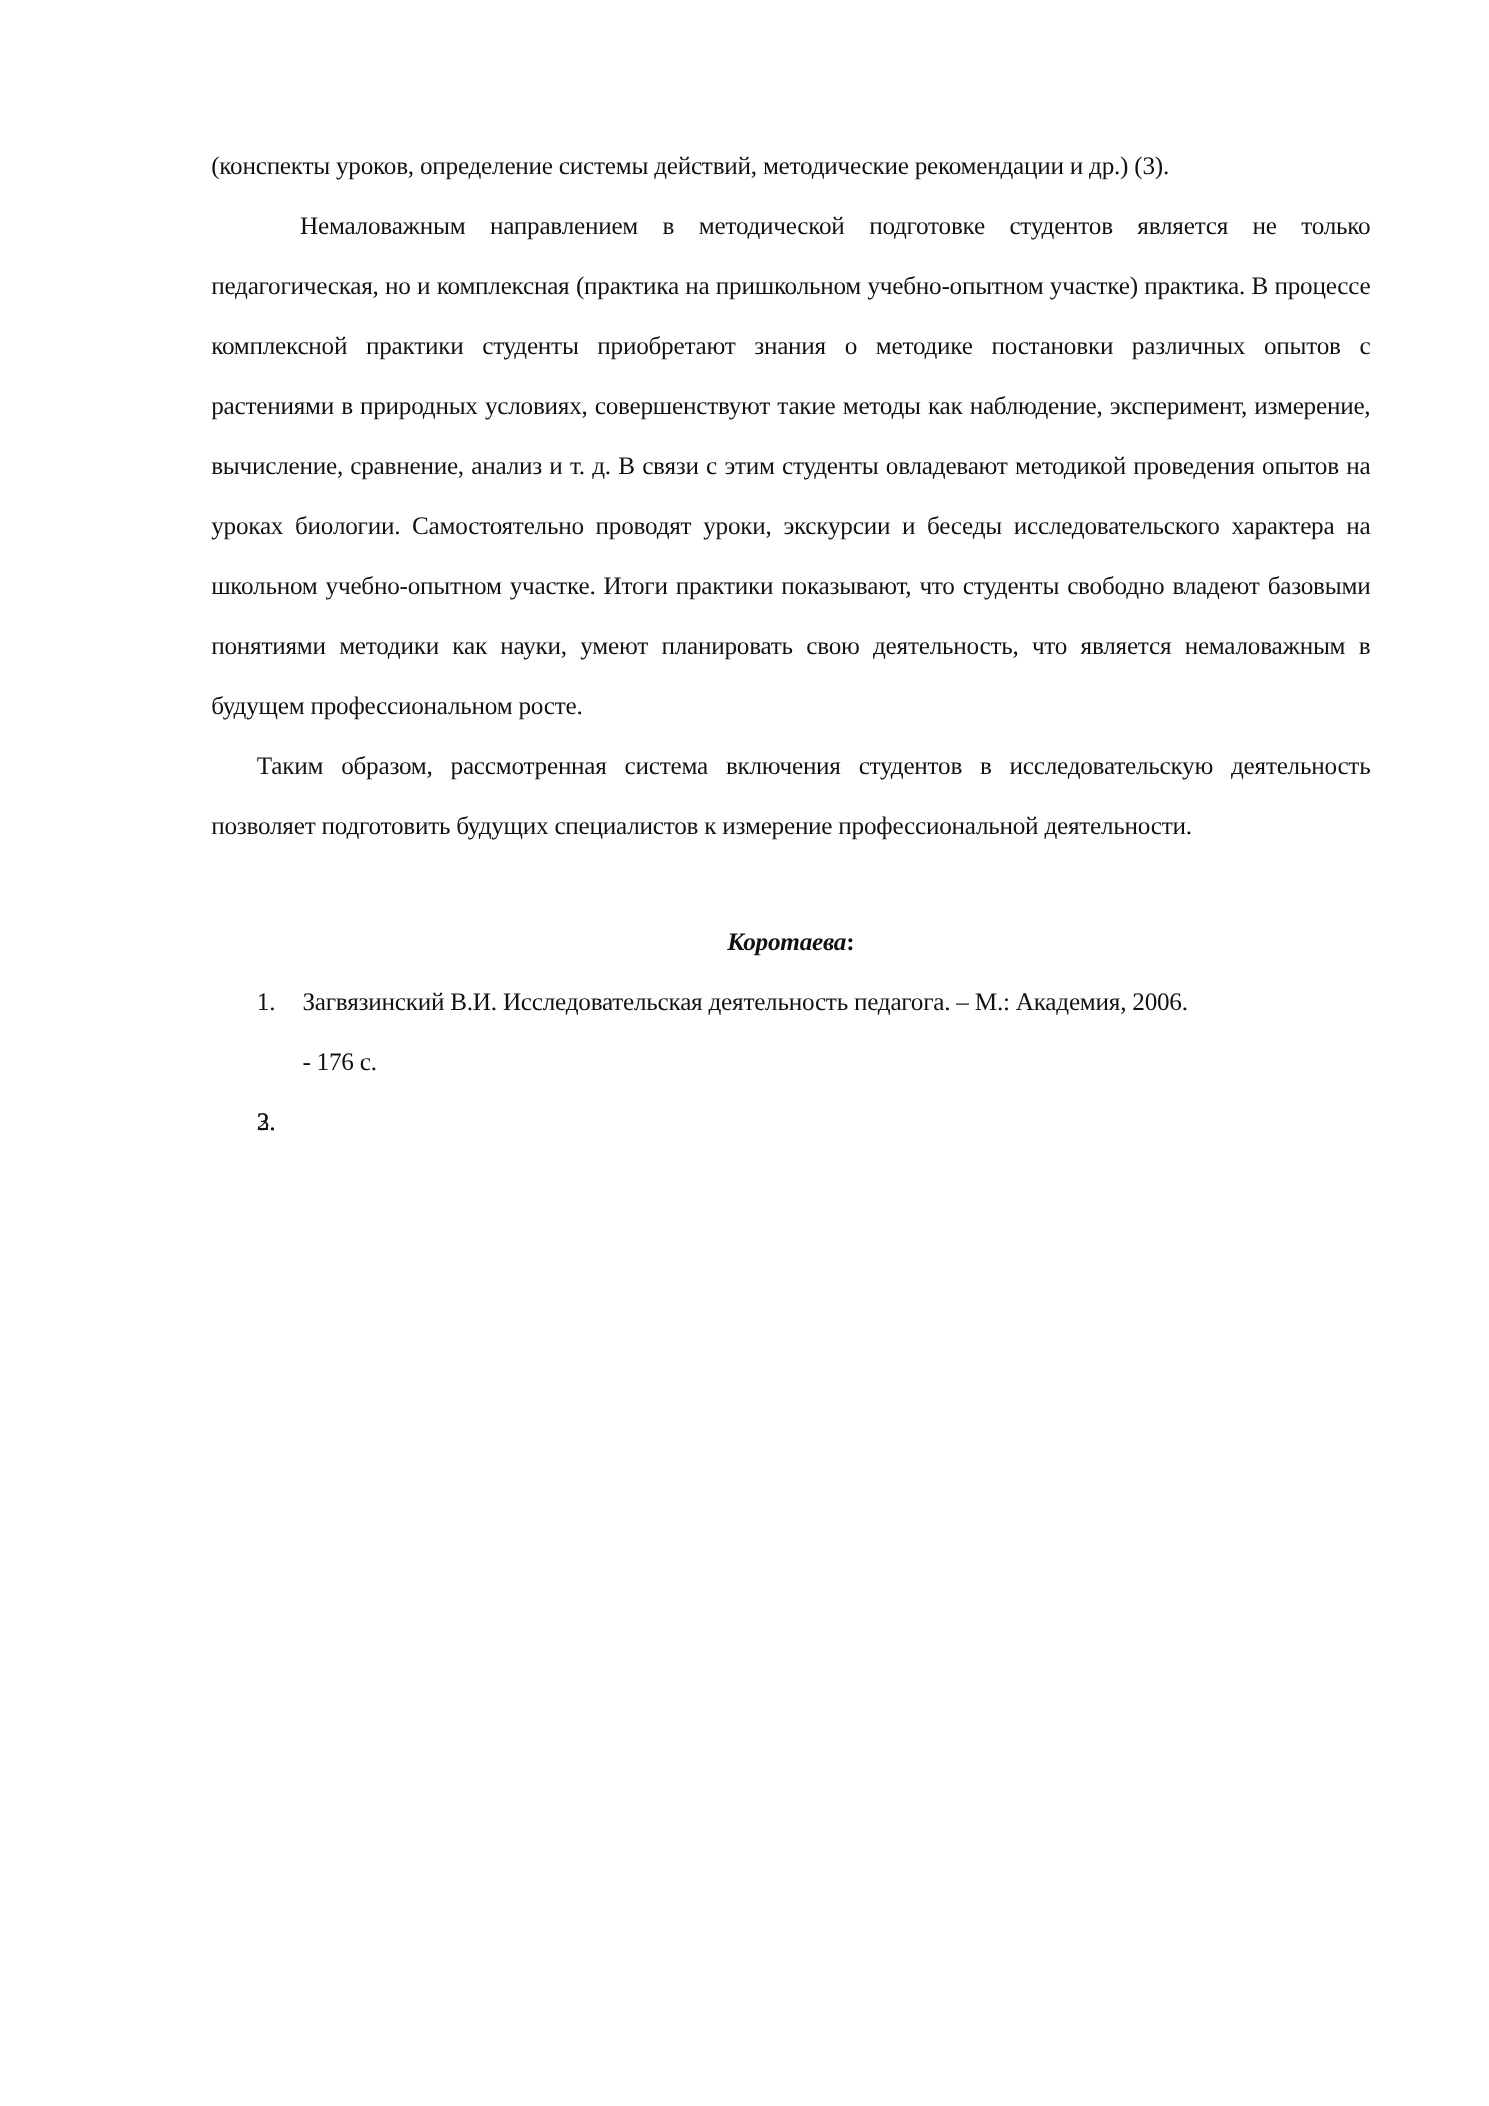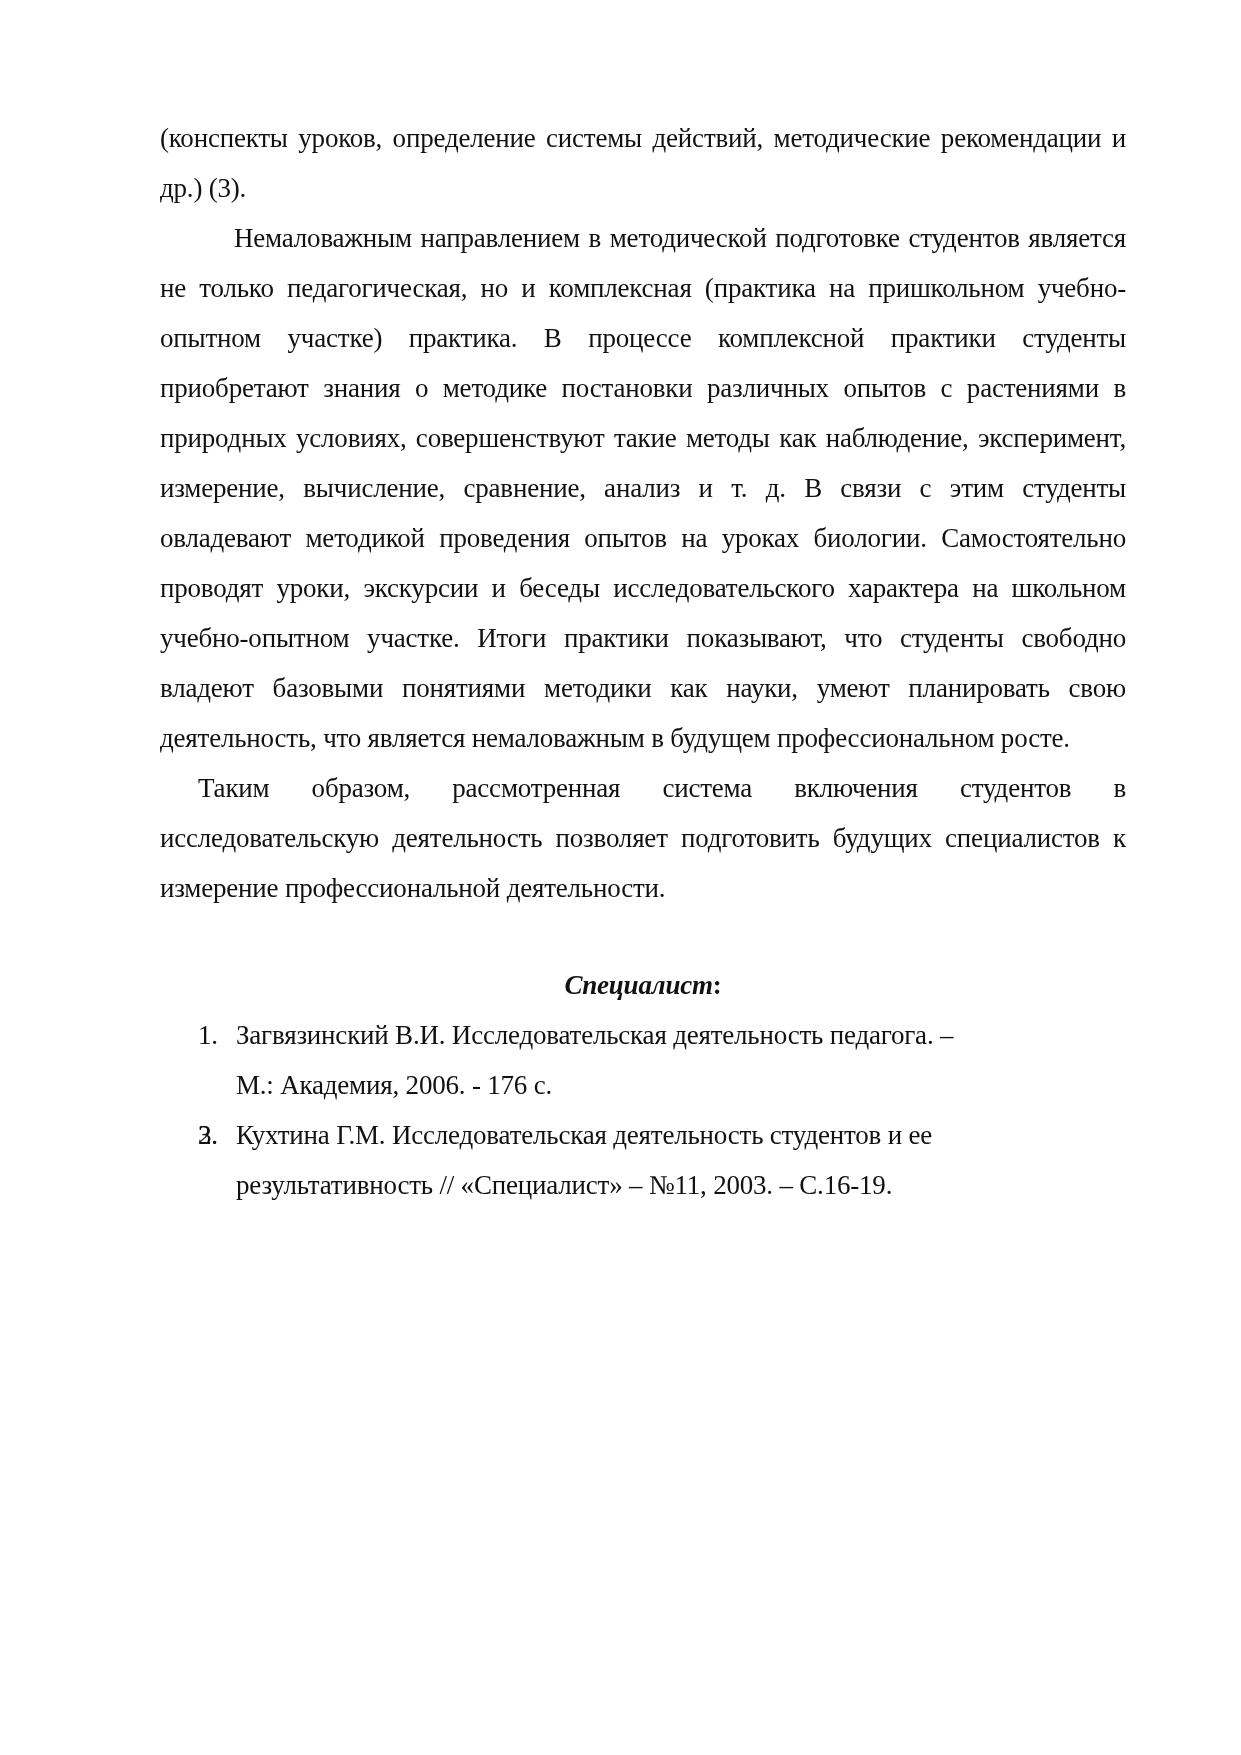--- a/index.html
+++ b/index.html
@@ -10,24 +10,24 @@
     body {
       width: 1241px;
       height: 1755px;
       position: relative;
       overflow: hidden;
       font-family: "Liberation Serif", "DejaVu Serif", serif;
       color: #111111;
     }
     .page {
       position: absolute;
-      left: 160px;
+      left: 176px;
       top: 113px;
       width: 966px;
-      font-size: 27px;
+      font-size: 21px;
       line-height: 50px;
       letter-spacing: -0.2px;
     }
     .para {
       margin: 0;
       text-align: justify;
       text-align-last: left;
     }
     .indent-big { text-indent: 74px; }
     .indent-small { text-indent: 38px; }
@@ -57,29 +57,28 @@
   </style>
 </head>
 <body>
 
 <div class="page">
   <p class="para">(конспекты уроков, определение системы действий, методические рекомендации и др.) (3).</p>
   <p class="para indent-big">Немаловажным направлением в методической подготовке студентов является не только педагогическая, но  и комплексная (практика на пришкольном учебно-опытном участке) практика. В процессе комплексной практики студенты приобретают знания о методике постановки различных опытов с растениями в природных условиях, совершенствуют такие методы как наблюдение, эксперимент, измерение, вычисление, сравнение, анализ и т. д. В связи с этим студенты овладевают методикой проведения опытов на уроках биологии. Самостоятельно проводят уроки, экскурсии и беседы исследовательского характера на школьном учебно-опытном участке. Итоги практики показывают, что студенты свободно владеют базовыми понятиями методики как науки, умеют планировать свою деятельность, что является немаловажным в будущем профессиональном росте.</p>
   <p class="para indent-small">Таким образом, рассмотренная система включения студентов в исследовательскую деятельность позволяет подготовить будущих специалистов к измерение профессиональной деятельности.</p>
 
   <div class="refs-heading">
-    <span>Специалист</span><span class="colon">:</span>
+    <span>Коротаева</span><span class="colon">:</span>
   </div>
 
   <ol class="refs">
     <li class="ref">
       <span class="num">1.</span>
       <span>Загвязинский В.И. Исследовательская деятельность педагога. – М.: Академия, 2006. - 176 с.</span>
     </li>
     <li class="ref">
       <span class="num">2.</span>
     </li>
     <li class="ref">
       <span class="num">3.</span>
-      <span>Кухтина Г.М. Исследовательская деятельность студентов и ее результативность // «Специалист» – №11, 2003. – С.16-19.</span>
     </li>
   </ol>
 </div>
 
 </body></html>

